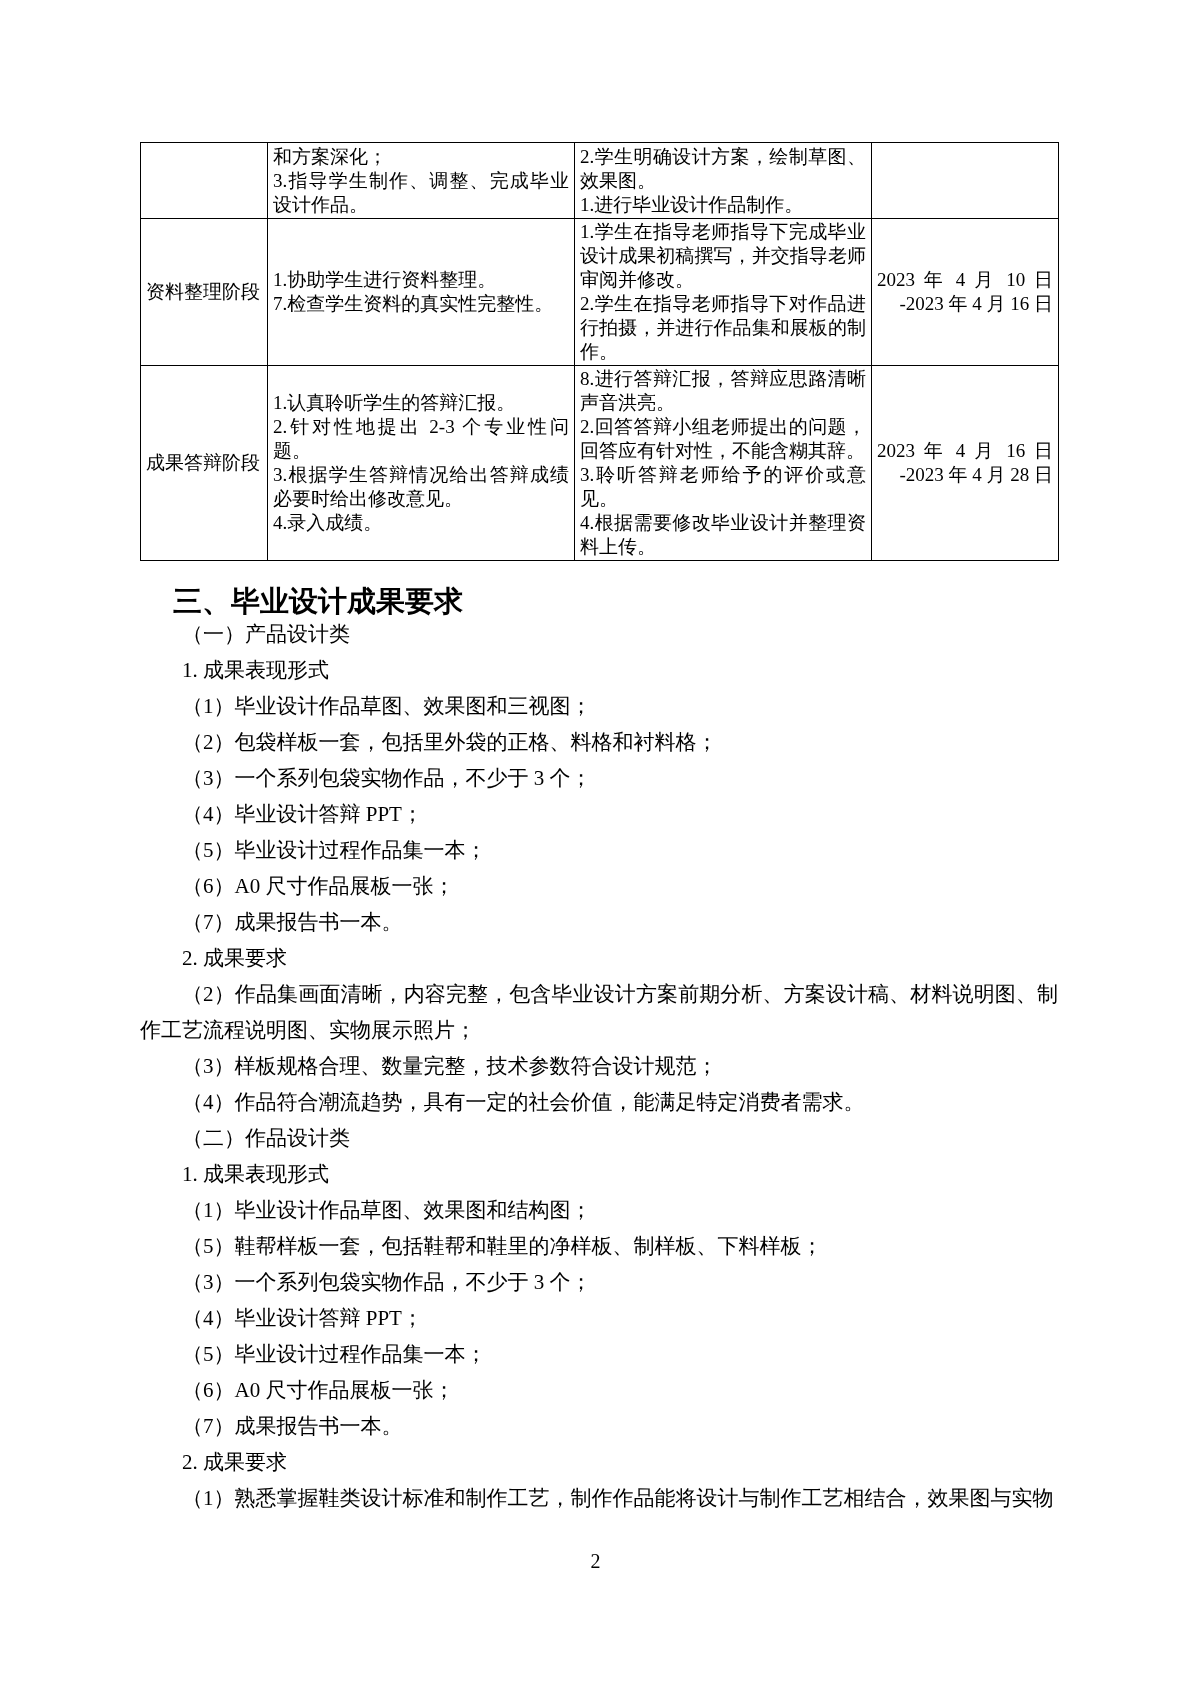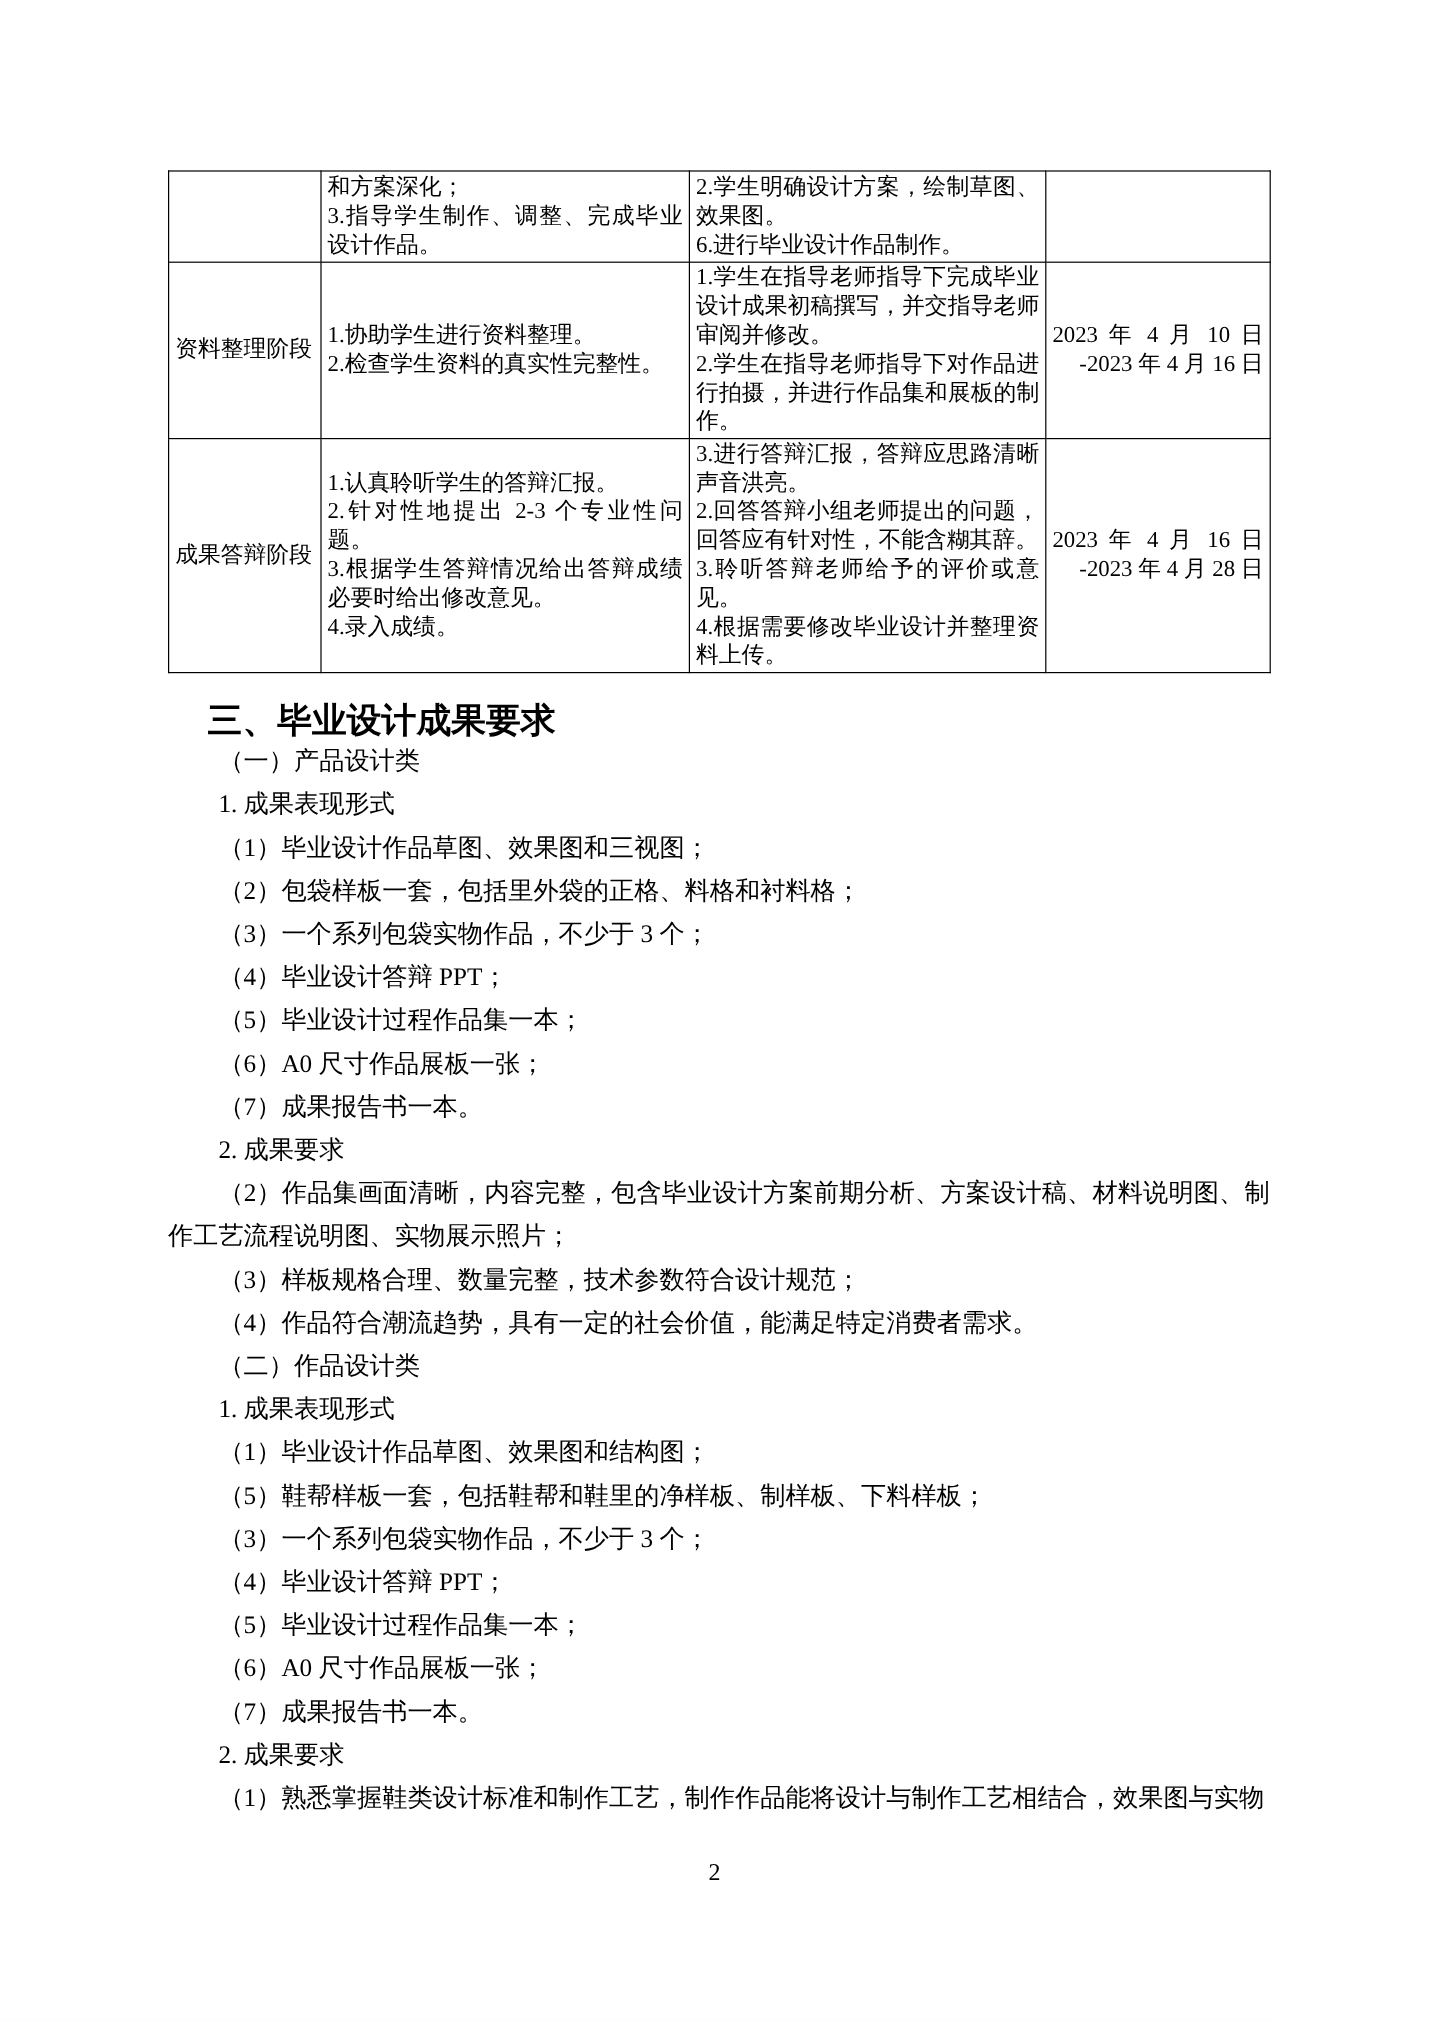--- a/index.html
+++ b/index.html
@@ -90,52 +90,52 @@
         </colgroup>
       <tbody>
         <tr class="r1">
           <td class="stage"></td>
           <td>
             <div class="cellp">和方案深化；</div>
             <div class="cellp">3.指导学生制作、调整、完成毕业设计作品。</div>
           </td>
           <td>
             <div class="cellp">2.学生明确设计方案，绘制草图、效果图。</div>
-            <div class="cellp">6.进行毕业设计作品制作。</div>
+            <div class="cellp">1.进行毕业设计作品制作。</div>
           </td>
           <td class="date">
             <div class="date-l1"></div>
             <div class="date-l2"></div>
           </td>
         </tr>
         <tr class="r2">
           <td class="stage">资料整理阶段</td>
           <td>
             <div class="cellp">1.协助学生进行资料整理。</div>
-            <div class="cellp">2.检查学生资料的真实性完整性。</div>
+            <div class="cellp">7.检查学生资料的真实性完整性。</div>
           </td>
           <td>
             <div class="cellp">1.学生在指导老师指导下完成毕业设计成果初稿撰写，并交指导老师审阅并修改。</div>
             <div class="cellp">2.学生在指导老师指导下对作品进行拍摄，并进行作品集和展板的制作。</div>
           </td>
           <td class="date">
             <div class="date-l1">2023 年 4 月 10 日</div>
             <div class="date-l2">-2023 年 4 月 16 日</div>
           </td>
         </tr>
         <tr class="r3">
           <td class="stage">成果答辩阶段</td>
           <td>
             <div class="cellp">1.认真聆听学生的答辩汇报。</div>
             <div class="cellp">2.针对性地提出 2-3 个专业性问题。</div>
             <div class="cellp">3.根据学生答辩情况给出答辩成绩必要时给出修改意见。</div>
             <div class="cellp">4.录入成绩。</div>
           </td>
           <td>
-            <div class="cellp">3.进行答辩汇报，答辩应思路清晰声音洪亮。</div>
+            <div class="cellp">8.进行答辩汇报，答辩应思路清晰声音洪亮。</div>
             <div class="cellp">2.回答答辩小组老师提出的问题，回答应有针对性，不能含糊其辞。</div>
             <div class="cellp">3.聆听答辩老师给予的评价或意见。</div>
             <div class="cellp">4.根据需要修改毕业设计并整理资料上传。</div>
           </td>
           <td class="date">
             <div class="date-l1">2023 年 4 月 16 日</div>
             <div class="date-l2">-2023 年 4 月 28 日</div>
           </td>
         </tr>
       </tbody>

